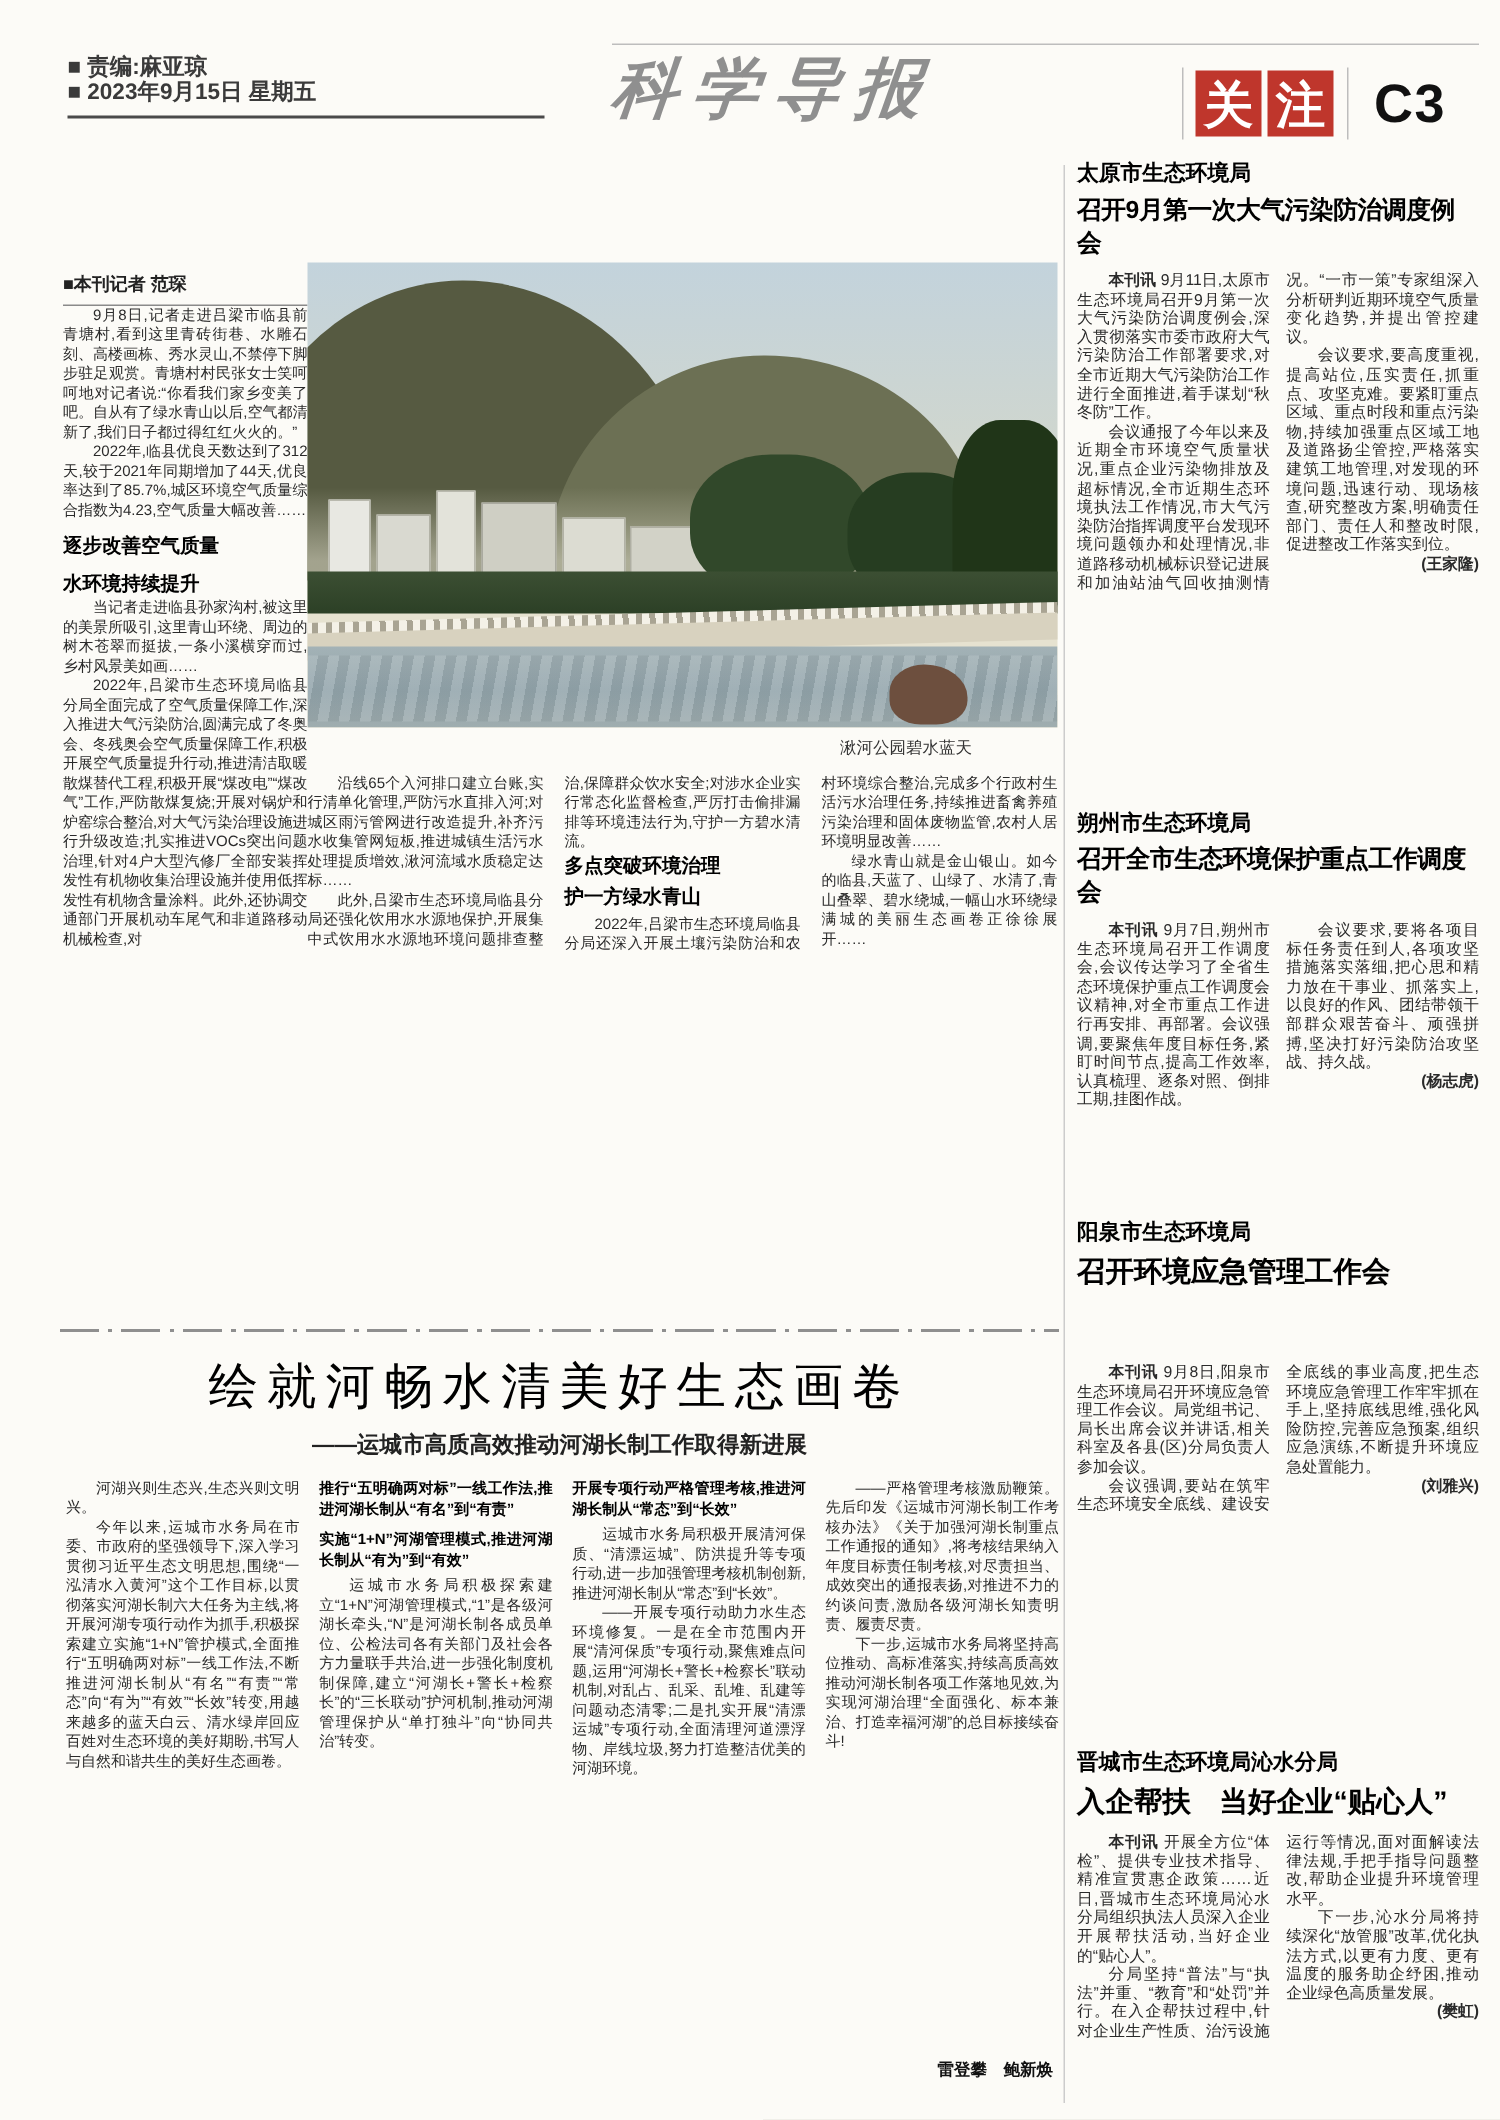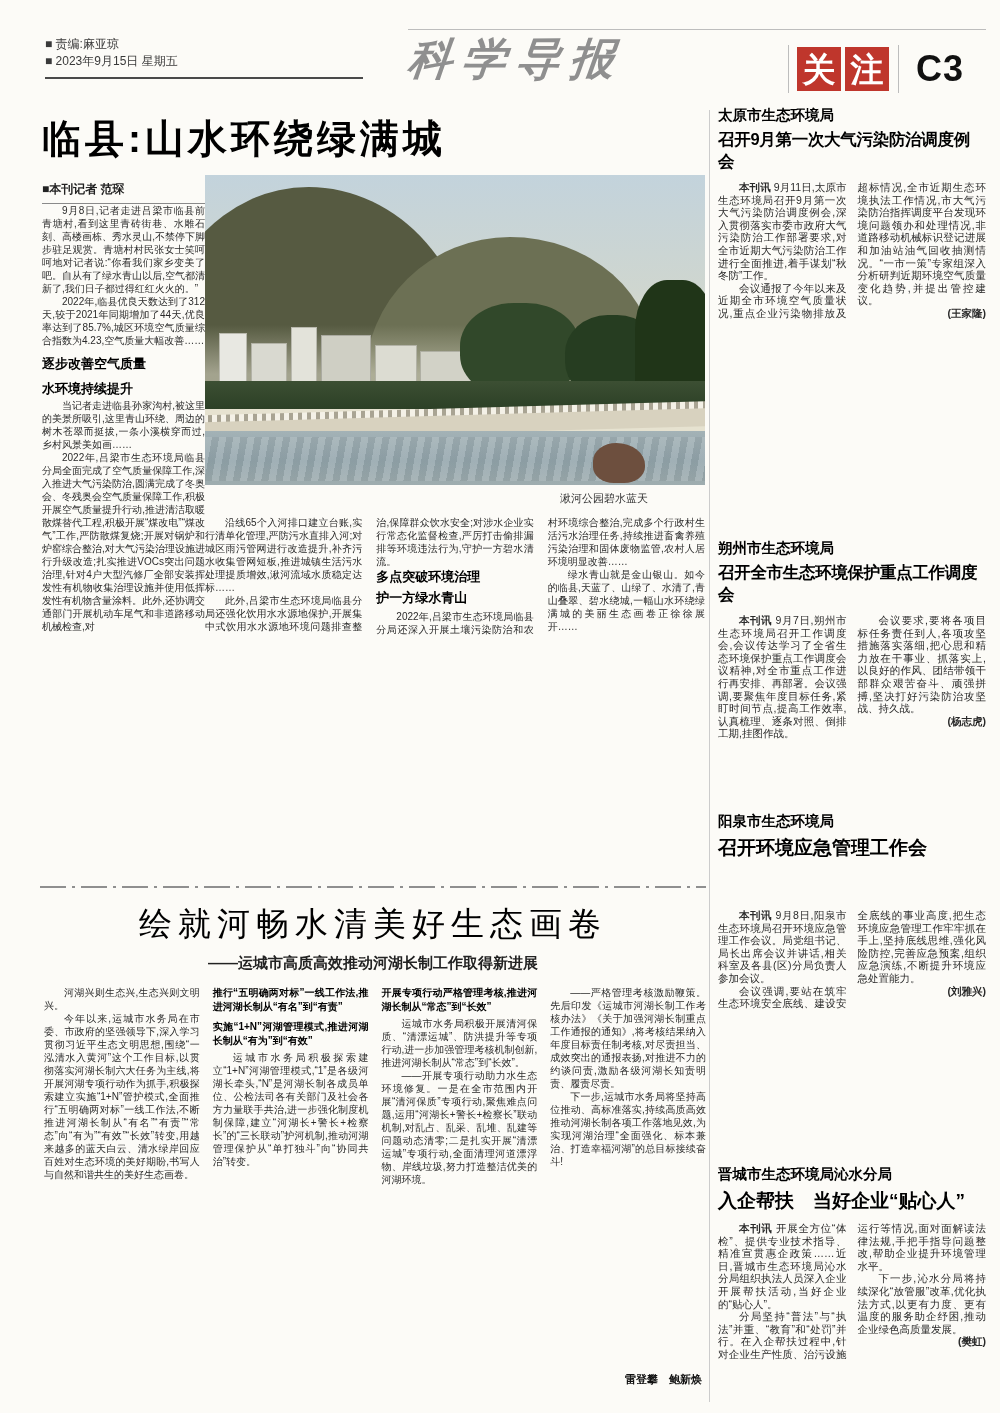--- a/index.html
+++ b/index.html
@@ -1,21 +1,21 @@
 <!DOCTYPE html>
 <html><head>
 <meta charset="utf-8">
 <style>
   html,body{margin:0;padding:0;background:#e8e6e0;}
   .page{position:relative;width:1000px;height:1413px;background:#fcfbf7;overflow:hidden;
         font-family:"Liberation Sans","DejaVu Sans",sans-serif;color:#1d1d1d;}
   .abs{position:absolute;}
   
   .ed-block{left:45px;top:36px;width:318px;border-bottom:2px solid #4a4a4a;padding-bottom:7px;
-            font-size:12px;font-weight:normal;color:#3a3a3a;line-height:17px;}
+            font-size:15px;font-weight:bold;color:#3a3a3a;line-height:17px;}
   .masthead{left:408px;top:30px;font-family:"Liberation Serif","DejaVu Serif",serif;
             font-size:44px;font-weight:bold;font-style:italic;color:#8f8f8f;letter-spacing:10px;
             transform:skewX(-6deg);}
   .hr-top{left:408px;top:29px;width:578px;height:1px;background:#bdbdbd;}
   .vr{width:1px;background:#bdbdbd;}
   .badge{width:44px;height:44px;color:#fff;font-size:33px;font-weight:bold;text-align:center;
          line-height:46px;}
   .pageno{font-size:36px;font-weight:bold;color:#111;letter-spacing:1px;}
   
   .main-right-rule{left:709px;top:110px;width:1px;height:1292px;background:#ccc;}
@@ -68,21 +68,20 @@
   </div>
   <div class="abs masthead">科学导报</div>
   <div class="abs vr" style="left:788px;top:45px;height:48px;"></div>
   <div class="abs badge" style="left:797px;top:47px;background:#bf362c;">关</div>
   <div class="abs badge" style="left:845px;top:47px;background:#bf362c;">注</div>
   <div class="abs vr" style="left:898px;top:45px;height:48px;"></div>
   <div class="abs pageno" style="left:916px;top:48px;">C3</div>
 
   <div class="abs main-right-rule"></div>
 
-  <div class="abs h1">临县:山水环绕绿满城</div>
   <div class="abs byline">■本刊记者 范琛</div>
 
   <div class="abs photo">
     <div class="ph" style="left:-50px;top:12px;width:320px;height:200px;background:#565a41;border-radius:48% 52% 0 0/85% 95% 0 0;"></div>
     <div class="ph" style="left:160px;top:62px;width:290px;height:150px;background:#6c7054;border-radius:50% 50% 0 0/95% 85% 0 0;"></div>
     <div class="ph" style="left:0;top:150px;width:500px;height:70px;background:linear-gradient(180deg,rgba(226,223,205,0) 0%,rgba(226,223,205,.55) 70%);"></div>
     <div class="ph" style="left:14px;top:158px;width:26px;height:48px;background:#e8e8e2;border:1px solid #b9b9ae;"></div>
     <div class="ph" style="left:46px;top:168px;width:34px;height:38px;background:#d9d9d0;border:1px solid #b2b2a6;"></div>
     <div class="ph" style="left:86px;top:152px;width:24px;height:54px;background:#e3e3da;border:1px solid #b9b9ae;"></div>
     <div class="ph" style="left:116px;top:160px;width:48px;height:46px;background:#cfcfc4;border:1px solid #aaaaa0;"></div>
@@ -135,20 +134,21 @@
   <div class="abs feature-byline">雷登攀　鲍新焕</div>
 
   <div class="abs rcol">
 
     <div class="brief">
       <div class="kicker">太原市生态环境局</div>
       <div class="bhead">召开9月第一次大气污染防治调度例会</div>
       <div class="bbody" style="height:336px;">
           <p class="tb p"><b>本刊讯  </b>9月11日,太原市生态环境局召开9月第一次大气污染防治调度例会,深入贯彻落实市委市政府大气污染防治工作部署要求,对全市近期大气污染防治工作进行全面推进,着手谋划“秋冬防”工作。</p>
           <p class="tb p">会议通报了今年以来及近期全市环境空气质量状况,重点企业污染物排放及超标情况,全市近期生态环境执法工作情况,市大气污染防治指挥调度平台发现环境问题领办和处理情况,非道路移动机械标识登记进展和加油站油气回收抽测情况。“一市一策”专家组深入分析研判近期环境空气质量变化趋势,并提出管控建议。</p>
+          <p class="tb p">会议要求,要高度重视,提高站位,压实责任,抓重点、攻坚克难。要紧盯重点区域、重点时段和重点污染物,持续加强重点区域工地及道路扬尘管控,严格落实建筑工地管理,对发现的环境问题,迅速行动、现场核查,研究整改方案,明确责任部门、责任人和整改时限,促进整改工作落实到位。</p>
           <p class="tb sig">(王家隆)</p>
         </div>
     </div>
 
     <div class="brief" style="margin-bottom:46px;">
       <div class="kicker">朔州市生态环境局</div>
       <div class="bhead">召开全市生态环境保护重点工作调度会</div>
       <div class="bbody" style="height:152px;">
           <p class="tb p"><b>本刊讯  </b>9月7日,朔州市生态环境局召开工作调度会,会议传达学习了全省生态环境保护重点工作调度会议精神,对全市重点工作进行再安排、再部署。会议强调,要聚焦年度目标任务,紧盯时间节点,提高工作效率,认真梳理、逐条对照、倒排工期,挂图作战。</p>
           <p class="tb p">会议要求,要将各项目标任务责任到人,各项攻坚措施落实落细,把心思和精力放在干事业、抓落实上,以良好的作风、团结带领干部群众艰苦奋斗、顽强拼搏,坚决打好污染防治攻坚战、持久战。</p>

